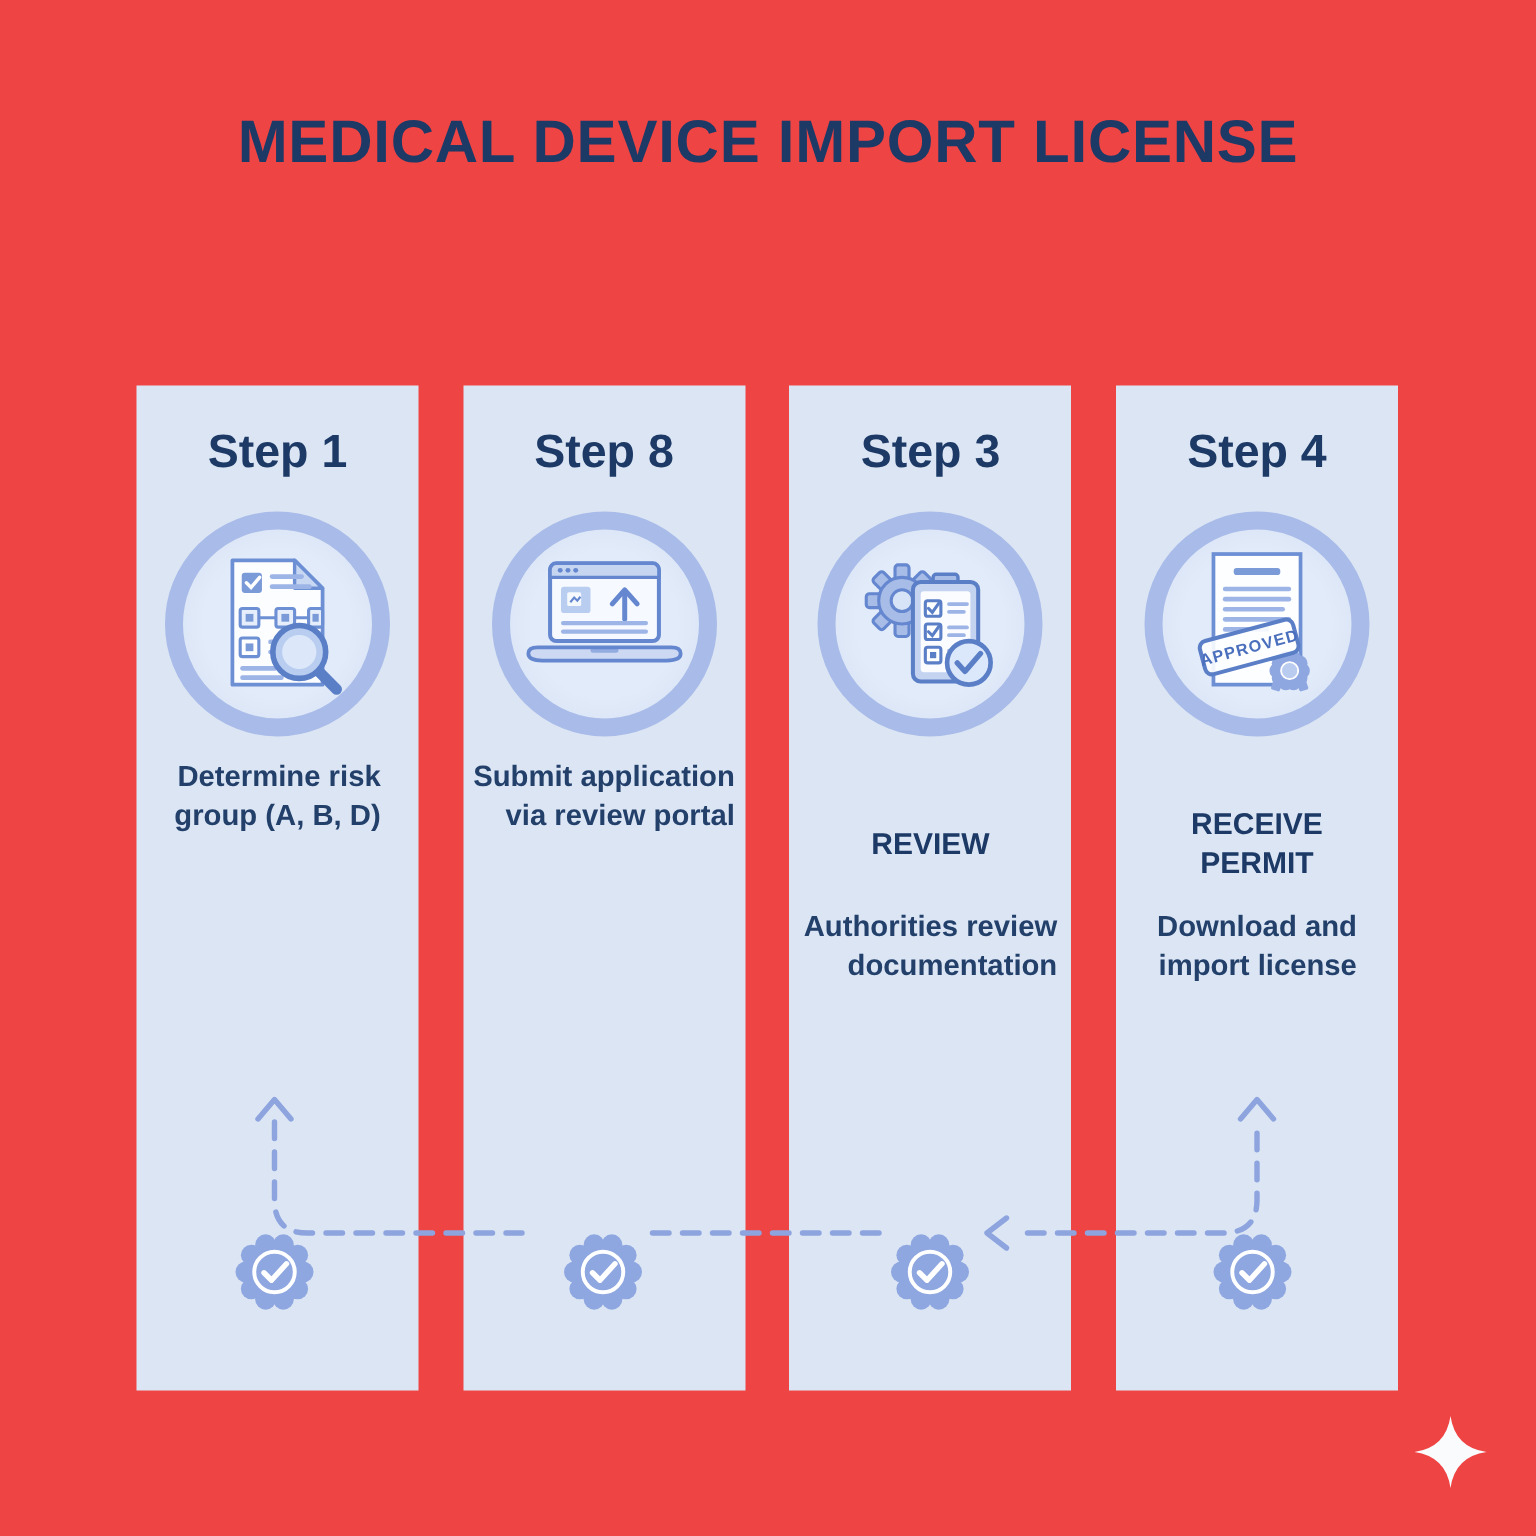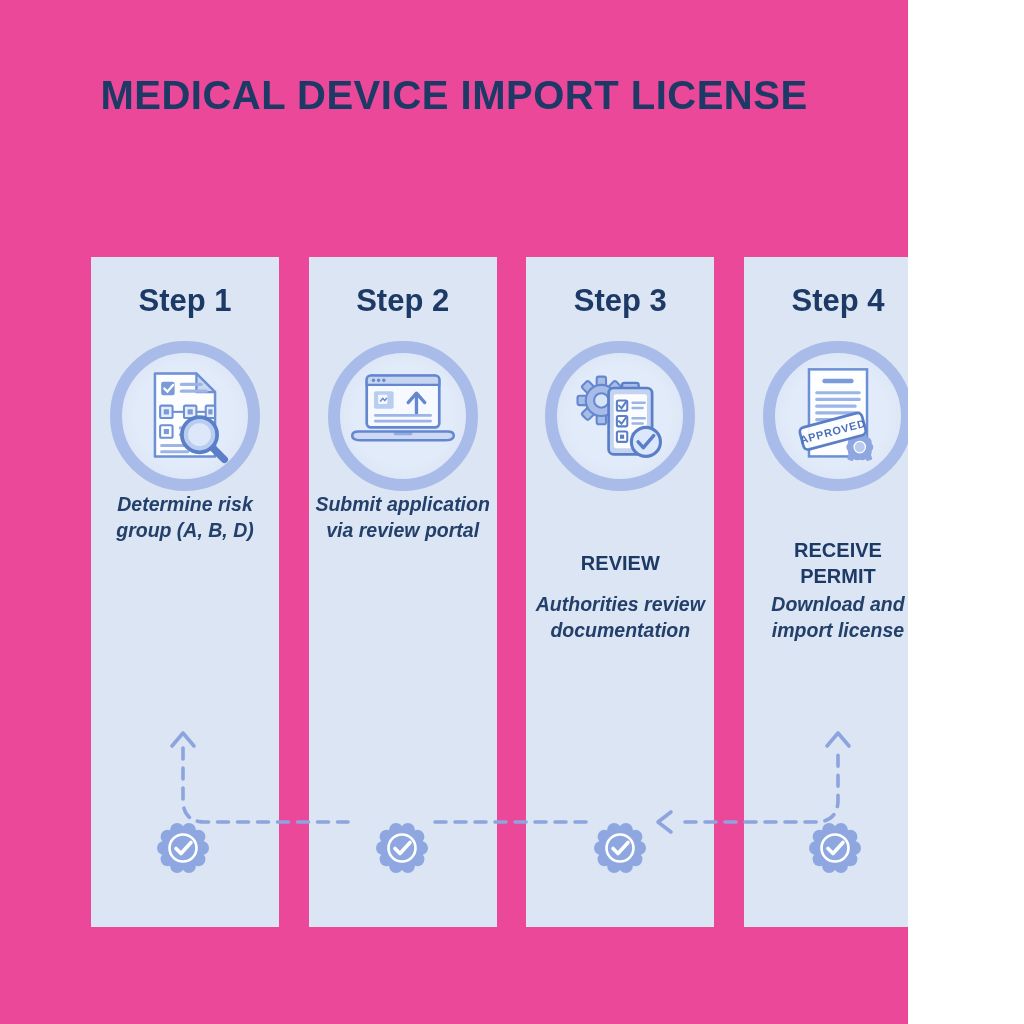--- a/index.html
+++ b/index.html
@@ -1,18 +1,18 @@
 <!DOCTYPE html>
 <html><head>
 <meta charset="utf-8">
 <style>
   html,body { margin:0; padding:0; }
   .page {
-    position:relative; width:908px; height:1024px;
-    background:#ec4899; overflow:hidden;
+    position:relative; width:1024px; height:1024px;
+    background:#ef4444; overflow:hidden;
     font-family:"Liberation Sans", sans-serif;
   }
   .title {
     position:absolute; top:70px; left:0; right:0;
     text-align:center; color:#1d3a66;
     font-weight:bold; font-size:40px; line-height:1.26;
     letter-spacing:0.5px;
   }
   .columns {
     position:absolute; left:91px; top:257px; width:841px; height:670px;
@@ -31,22 +31,22 @@
     background:radial-gradient(circle, #e2ebf9 55%, #d2dff3 100%);
     display:flex; align-items:center; justify-content:center;
   }
   .heading {
     margin-top:44px; min-height:56px;
     display:flex; align-items:center; justify-content:center;
     font-size:20px; font-weight:bold; color:#1d3a66;
     text-align:center; white-space:pre-line; line-height:1.3;
   }
   .subtitle {
-    font-size:19.5px; font-weight:bold; color:#23406b;
-    text-align:center; white-space:pre-line; line-height:1.35;font-style:italic;
+    margin-top:14px; font-size:19.5px; font-weight:bold; color:#23406b;
+    text-align:right; white-space:pre-line; line-height:1.35;
   }
   .overlay {
     position:absolute; left:0; top:0; width:1024px; height:1024px;
     pointer-events:none;
   }
 </style>
 </head>
 <body>
 
 <div class="page">
@@ -84,21 +84,21 @@
           <line x1="82" y1="86" x2="93" y2="97" stroke="#5b7fc7" stroke-width="7" stroke-linecap="round"></line>
           <circle cx="69" cy="73" r="17" fill="#b9cdf0" stroke="#5b7fc7" stroke-width="3.6"></circle>
           <circle cx="69" cy="73" r="11" fill="#dce8fa"></circle>
         </svg>
       </div>
       <div class="subtitle">Determine risk
 group (A, B, D)</div>
     </div>
 
     <div class="col">
-      <div class="step-label">Step 2</div>
+      <div class="step-label">Step 8</div>
       <div class="icon-ring">
         <svg width="114" height="114" viewBox="0 0 110 110">
           <rect x="20" y="16" width="70" height="50" rx="4" fill="#f6f9ff" stroke="#6487cf" stroke-width="2.6"></rect>
           <path d="M20 25 V20 a4 4 0 0 1 4 -4 H86 a4 4 0 0 1 4 4 V25 Z" fill="#c6d6f1" stroke="#6487cf" stroke-width="2.2"></path>
           <circle cx="26.5" cy="20.5" r="1.6" fill="#6487cf"></circle>
           <circle cx="31.5" cy="20.5" r="1.6" fill="#6487cf"></circle>
           <circle cx="36.5" cy="20.5" r="1.6" fill="#6487cf"></circle>
           <rect x="27" y="31" width="19" height="17" rx="2" fill="#b9cdf0"></rect>
           <rect x="31" y="34.5" width="9" height="9" rx="1" fill="#ffffff" opacity="0.85"></rect>
           <path d="M33 41 l2.5 -3 l2 2 l2 -2.5" fill="none" stroke="#6487cf" stroke-width="1.4"></path>

